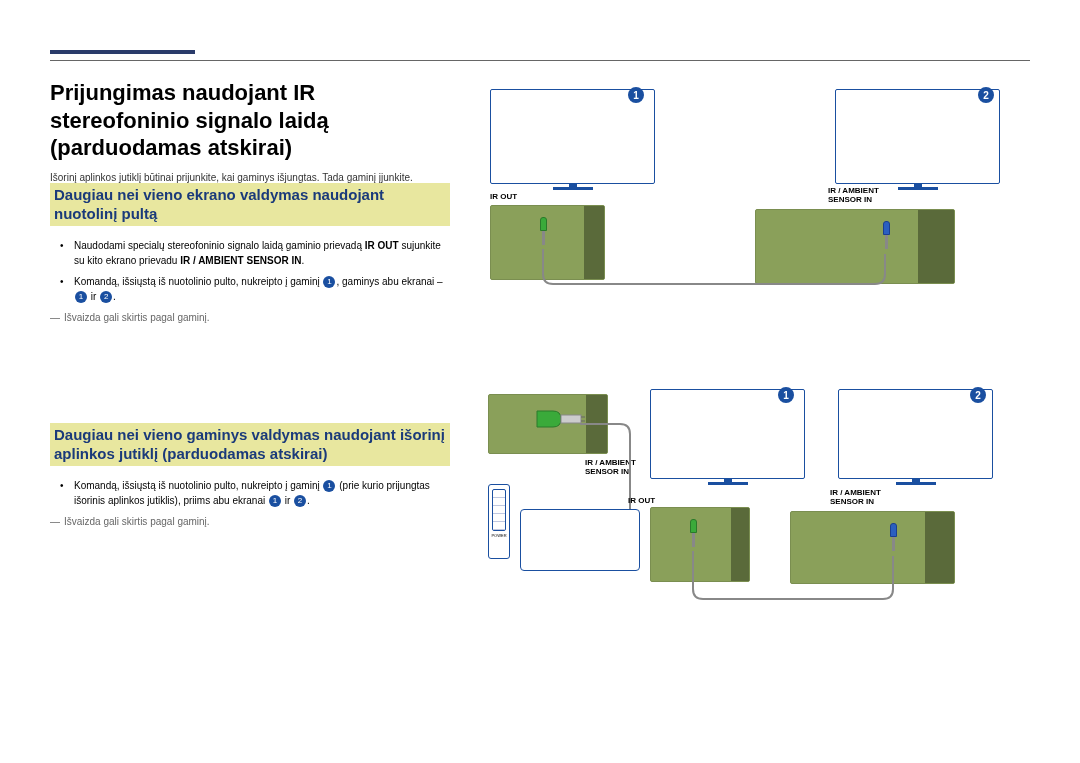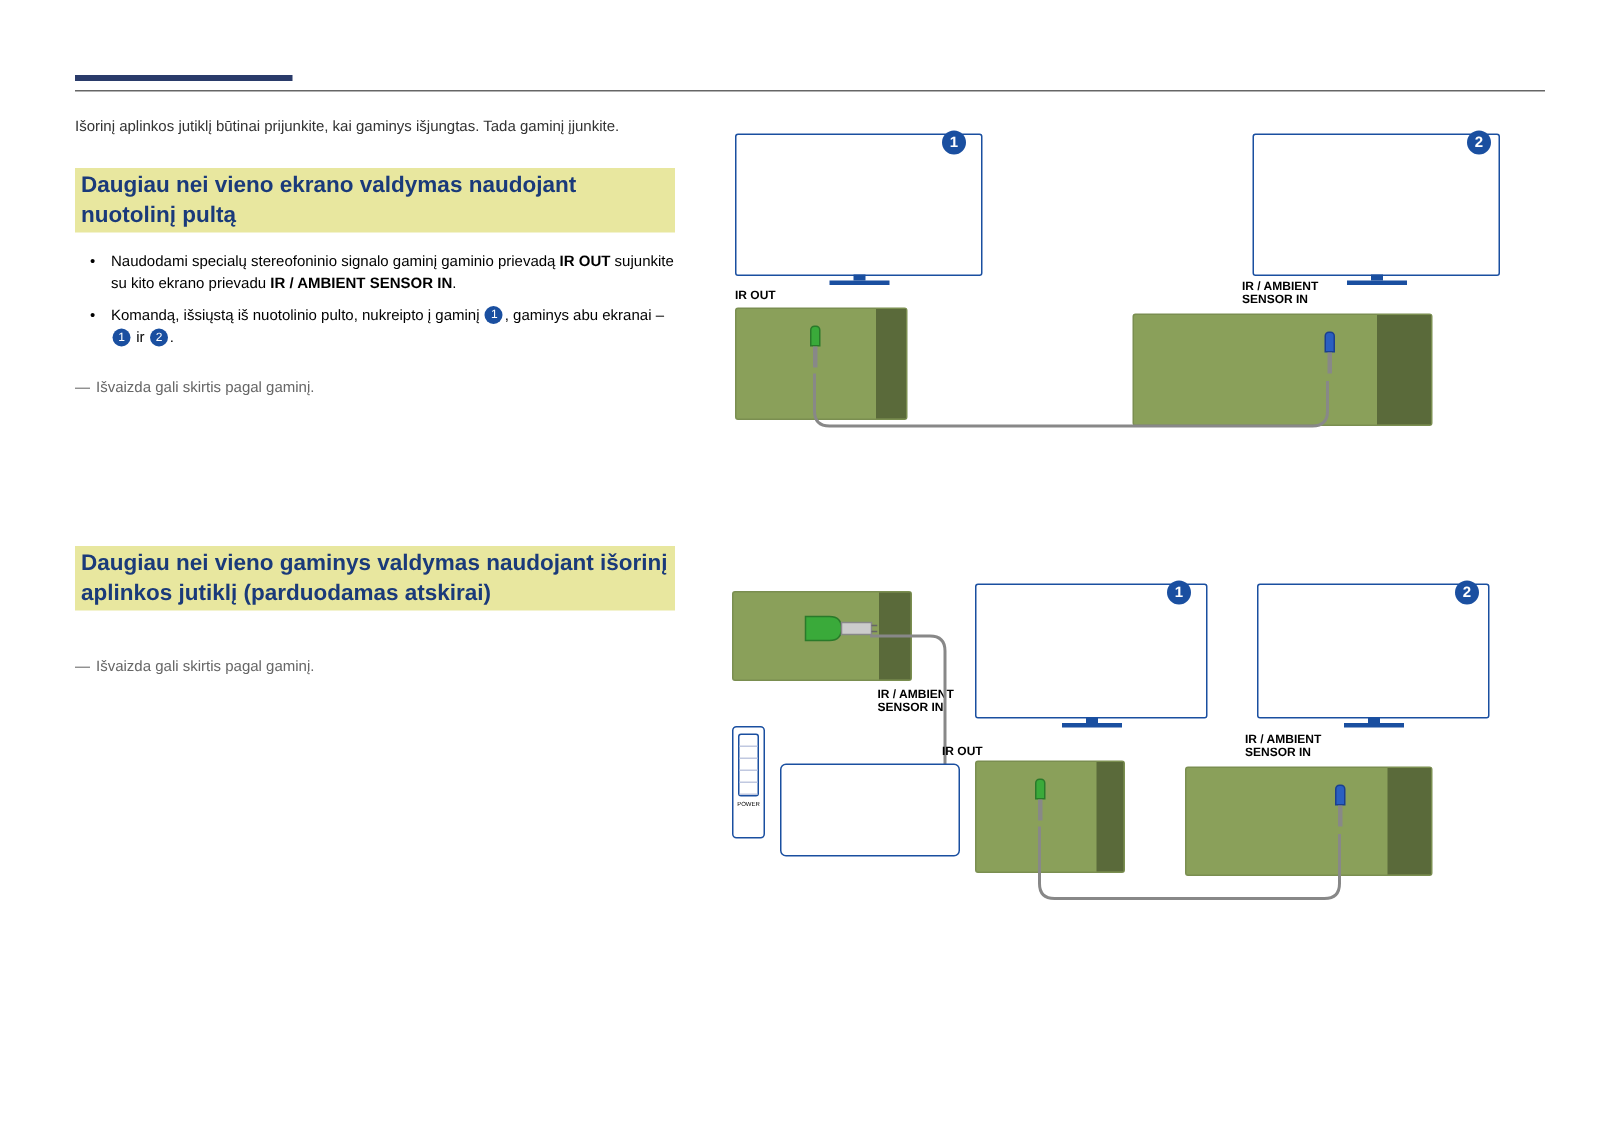--- a/index.html
+++ b/index.html
@@ -28,21 +28,20 @@
   .right-col { flex: 1; position: relative; }
   h1 {
     font-size: 22px;
     font-weight: bold;
     line-height: 1.25;
     margin-bottom: 10px;
   }
   .intro {
     font-size: 10px;
     color: #333;
-    margin-bottom: 22px;
   }
   h2 {
     font-size: 15px;
     font-weight: bold;
     color: #1a3a7a;
     background: #e8e79f;
     padding: 2px 4px;
     display: inline-block;
     line-height: 1.3;
     margin-bottom: 12px;
@@ -57,21 +56,21 @@
   }
   ul li::before {
     content: "•";
     position: absolute;
     left: -14px;
     top: 0;
   }
   .note {
     font-size: 10px;
     color: #666;
-    margin-top: 20px;
+    margin-top: 8px;
     padding-left: 14px;
     position: relative;
   }
   .note::before {
     content: "―";
     position: absolute;
     left: 0;
   }
   .inline-num {
     display: inline-flex;
@@ -210,37 +209,44 @@
   }
 </style>
 </head>
 <body>
 
 <div class="top-line"></div>
 <hr class="thin-line">
 
 <div class="content">
   <div class="left-col">
+    <h1 style="white-space:pre-line;">Prijungimas naudojant IR stereofoninio signalo laidą
+(parduodamas atskirai)</h1>
     <p class="intro">Išorinį aplinkos jutiklį būtinai prijunkite, kai gaminys išjungtas. Tada gaminį įjunkite.</p>
 
     <div>
       <h2>Daugiau nei vieno ekrano valdymas naudojant nuotolinį pultą</h2>
       <ul>
         <li>
-          <span>Naudodami specialų stereofoninio signalo gaminį gaminio prievadą </span><b>IR OUT</b><span> sujunkite su kito ekrano prievadu </span><b>IR / AMBIENT SENSOR IN</b><span>.</span>
+          <span>Naudodami specialų stereofoninio signalo laidą gaminio prievadą </span><b>IR OUT</b><span> sujunkite su kito ekrano prievadu </span><b>IR / AMBIENT SENSOR IN</b><span>.</span>
         </li>
         <li>
           <span>Komandą, išsiųstą iš nuotolinio pulto, nukreipto į gaminį </span><span class="inline-num">1</span><span>, gaminys abu ekranai – </span><span class="inline-num">1</span><span> ir </span><span class="inline-num">2</span><span>.</span>
         </li>
       </ul>
       <p class="note">Išvaizda gali skirtis pagal gaminį.</p>
     </div>
 
     <div class="section2">
       <h2>Daugiau nei vieno gaminys valdymas naudojant išorinį aplinkos jutiklį (parduodamas atskirai)</h2>
+      <ul>
+        <li>
+          <span>Komandą, išsiųstą iš nuotolinio pulto, nukreipto į gaminį </span><span class="inline-num">1</span><span> (prie kurio prijungtas išorinis aplinkos jutiklis), priims abu ekranai </span><span class="inline-num">1</span><span> ir </span><span class="inline-num">2</span><span>.</span>
+        </li>
+      </ul>
       <p class="note">Išvaizda gali skirtis pagal gaminį.</p>
     </div>
   </div>
 
   <div class="right-col">
 
     <div class="diagram1">
       <div class="monitor" style="left:10px; top:0;">
           <div class="monitor-stand"></div>
         </div>

